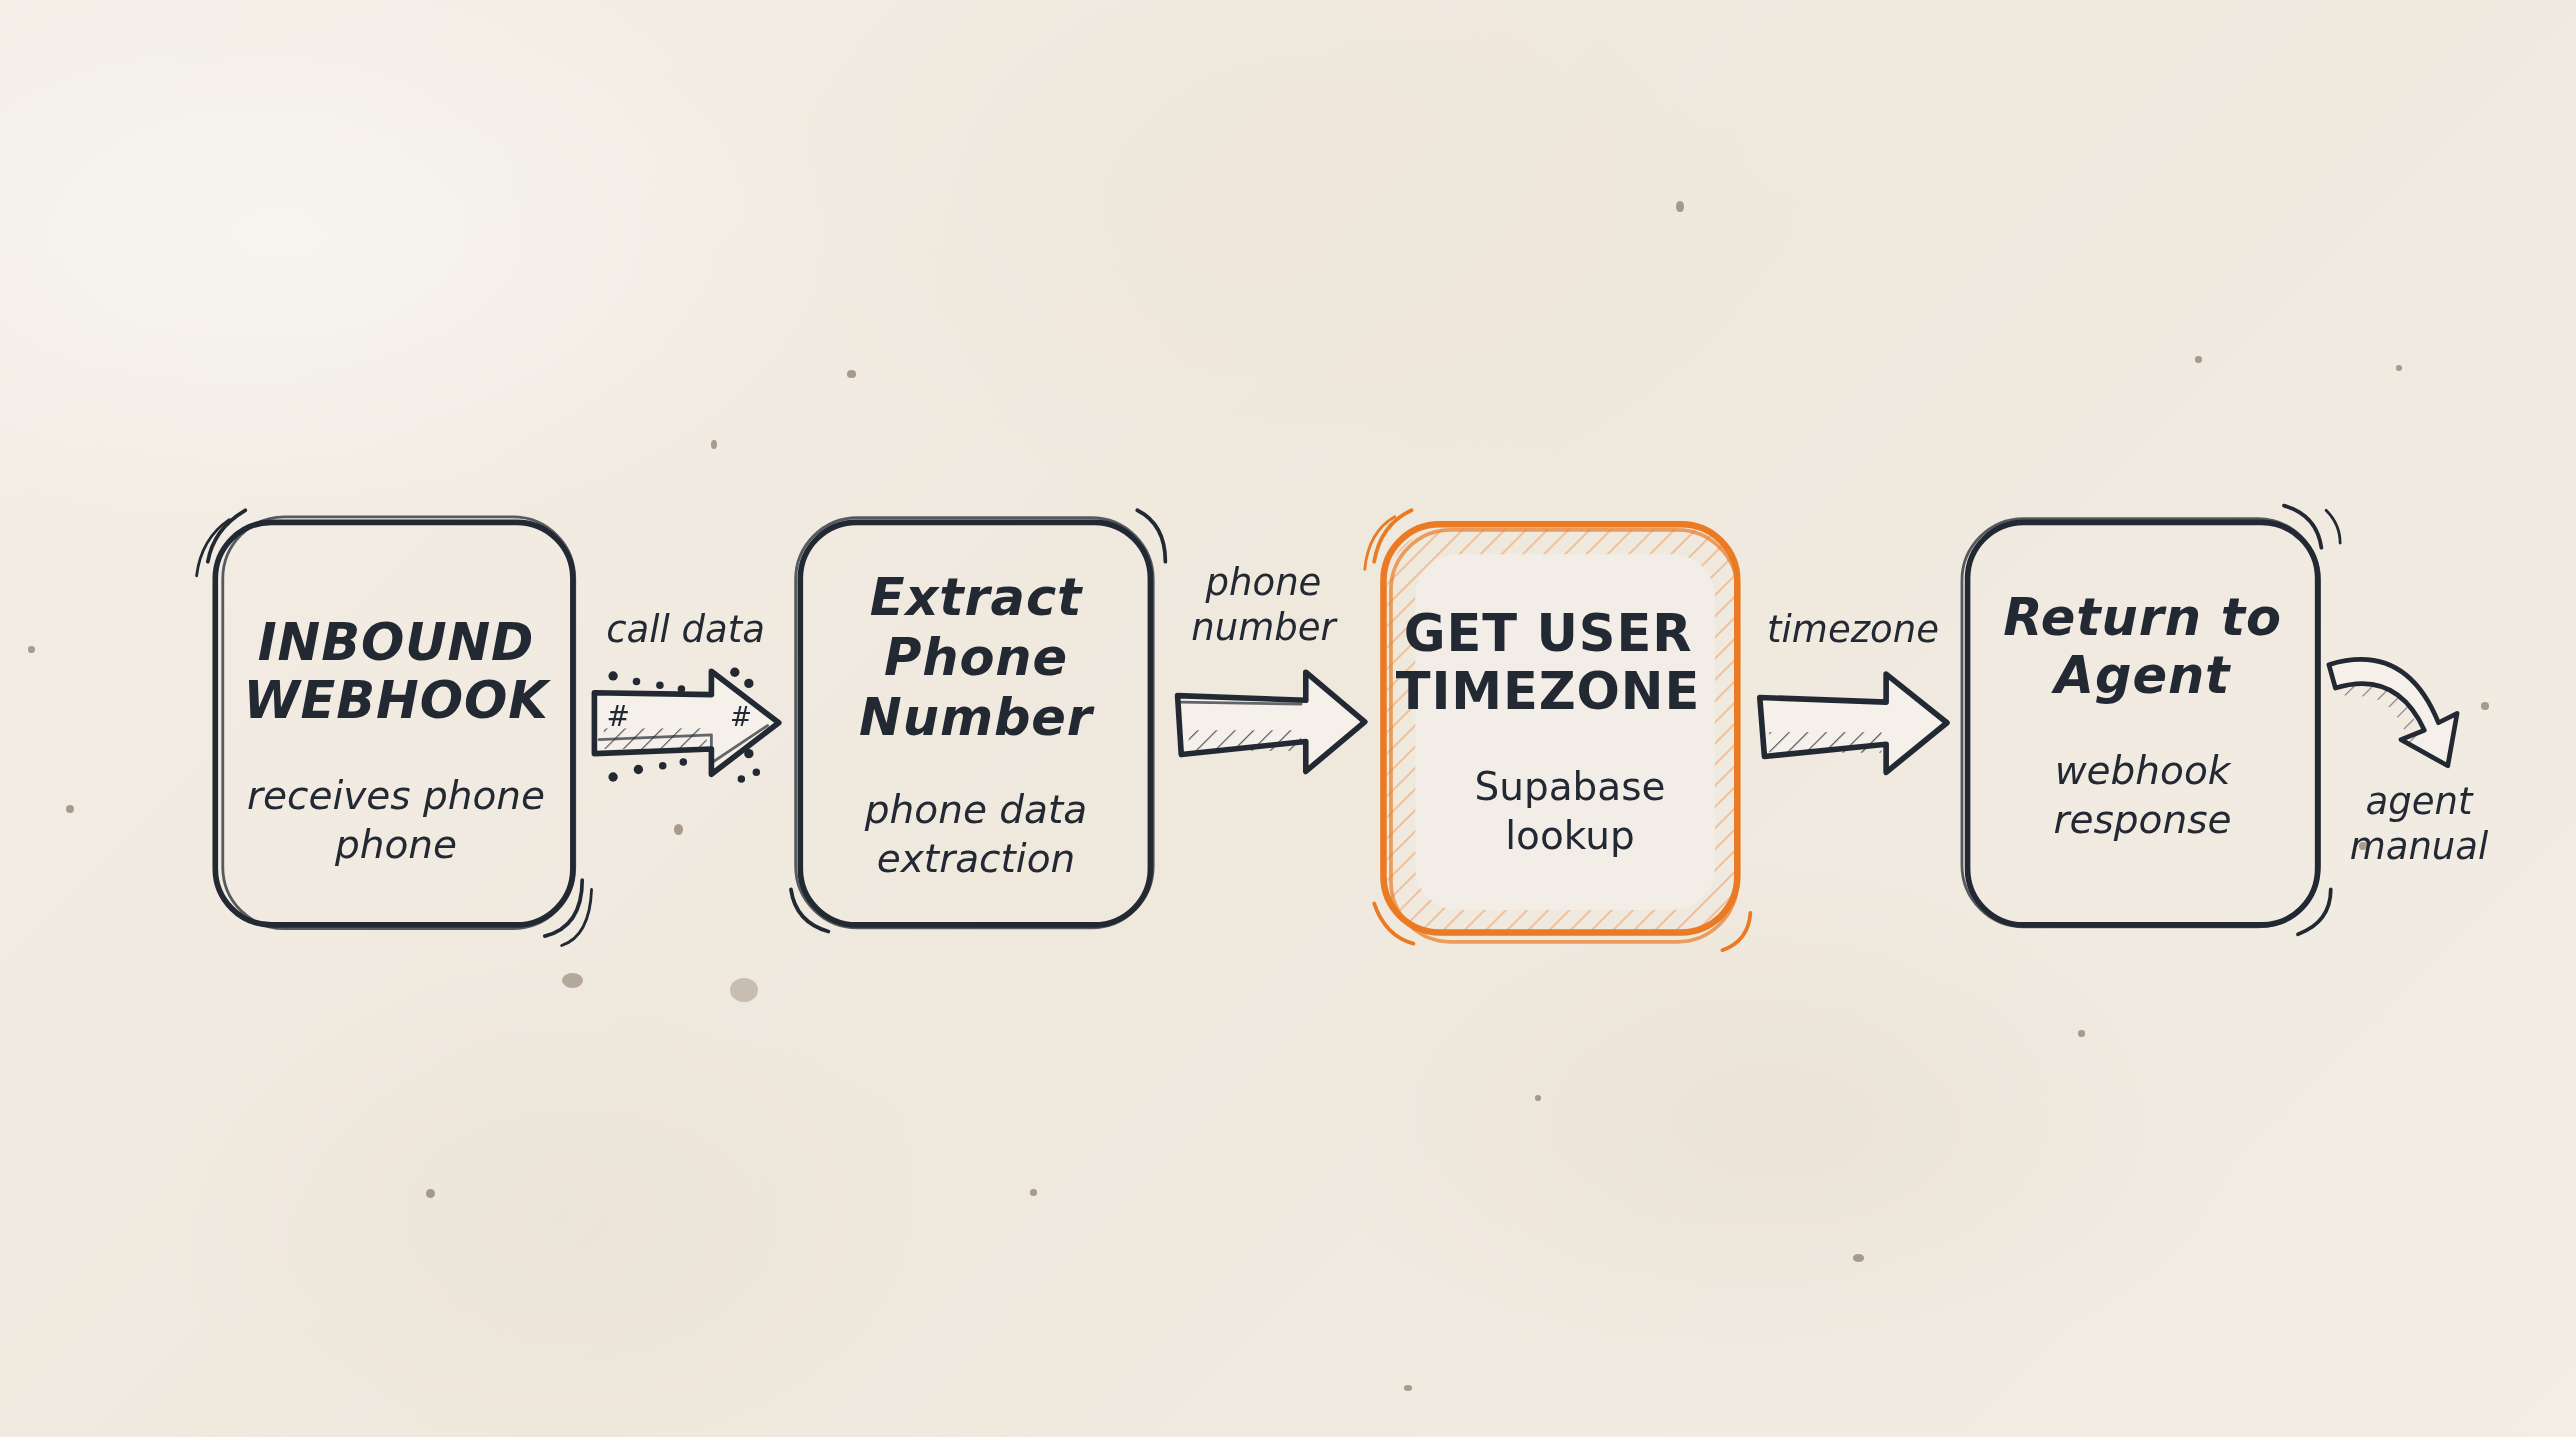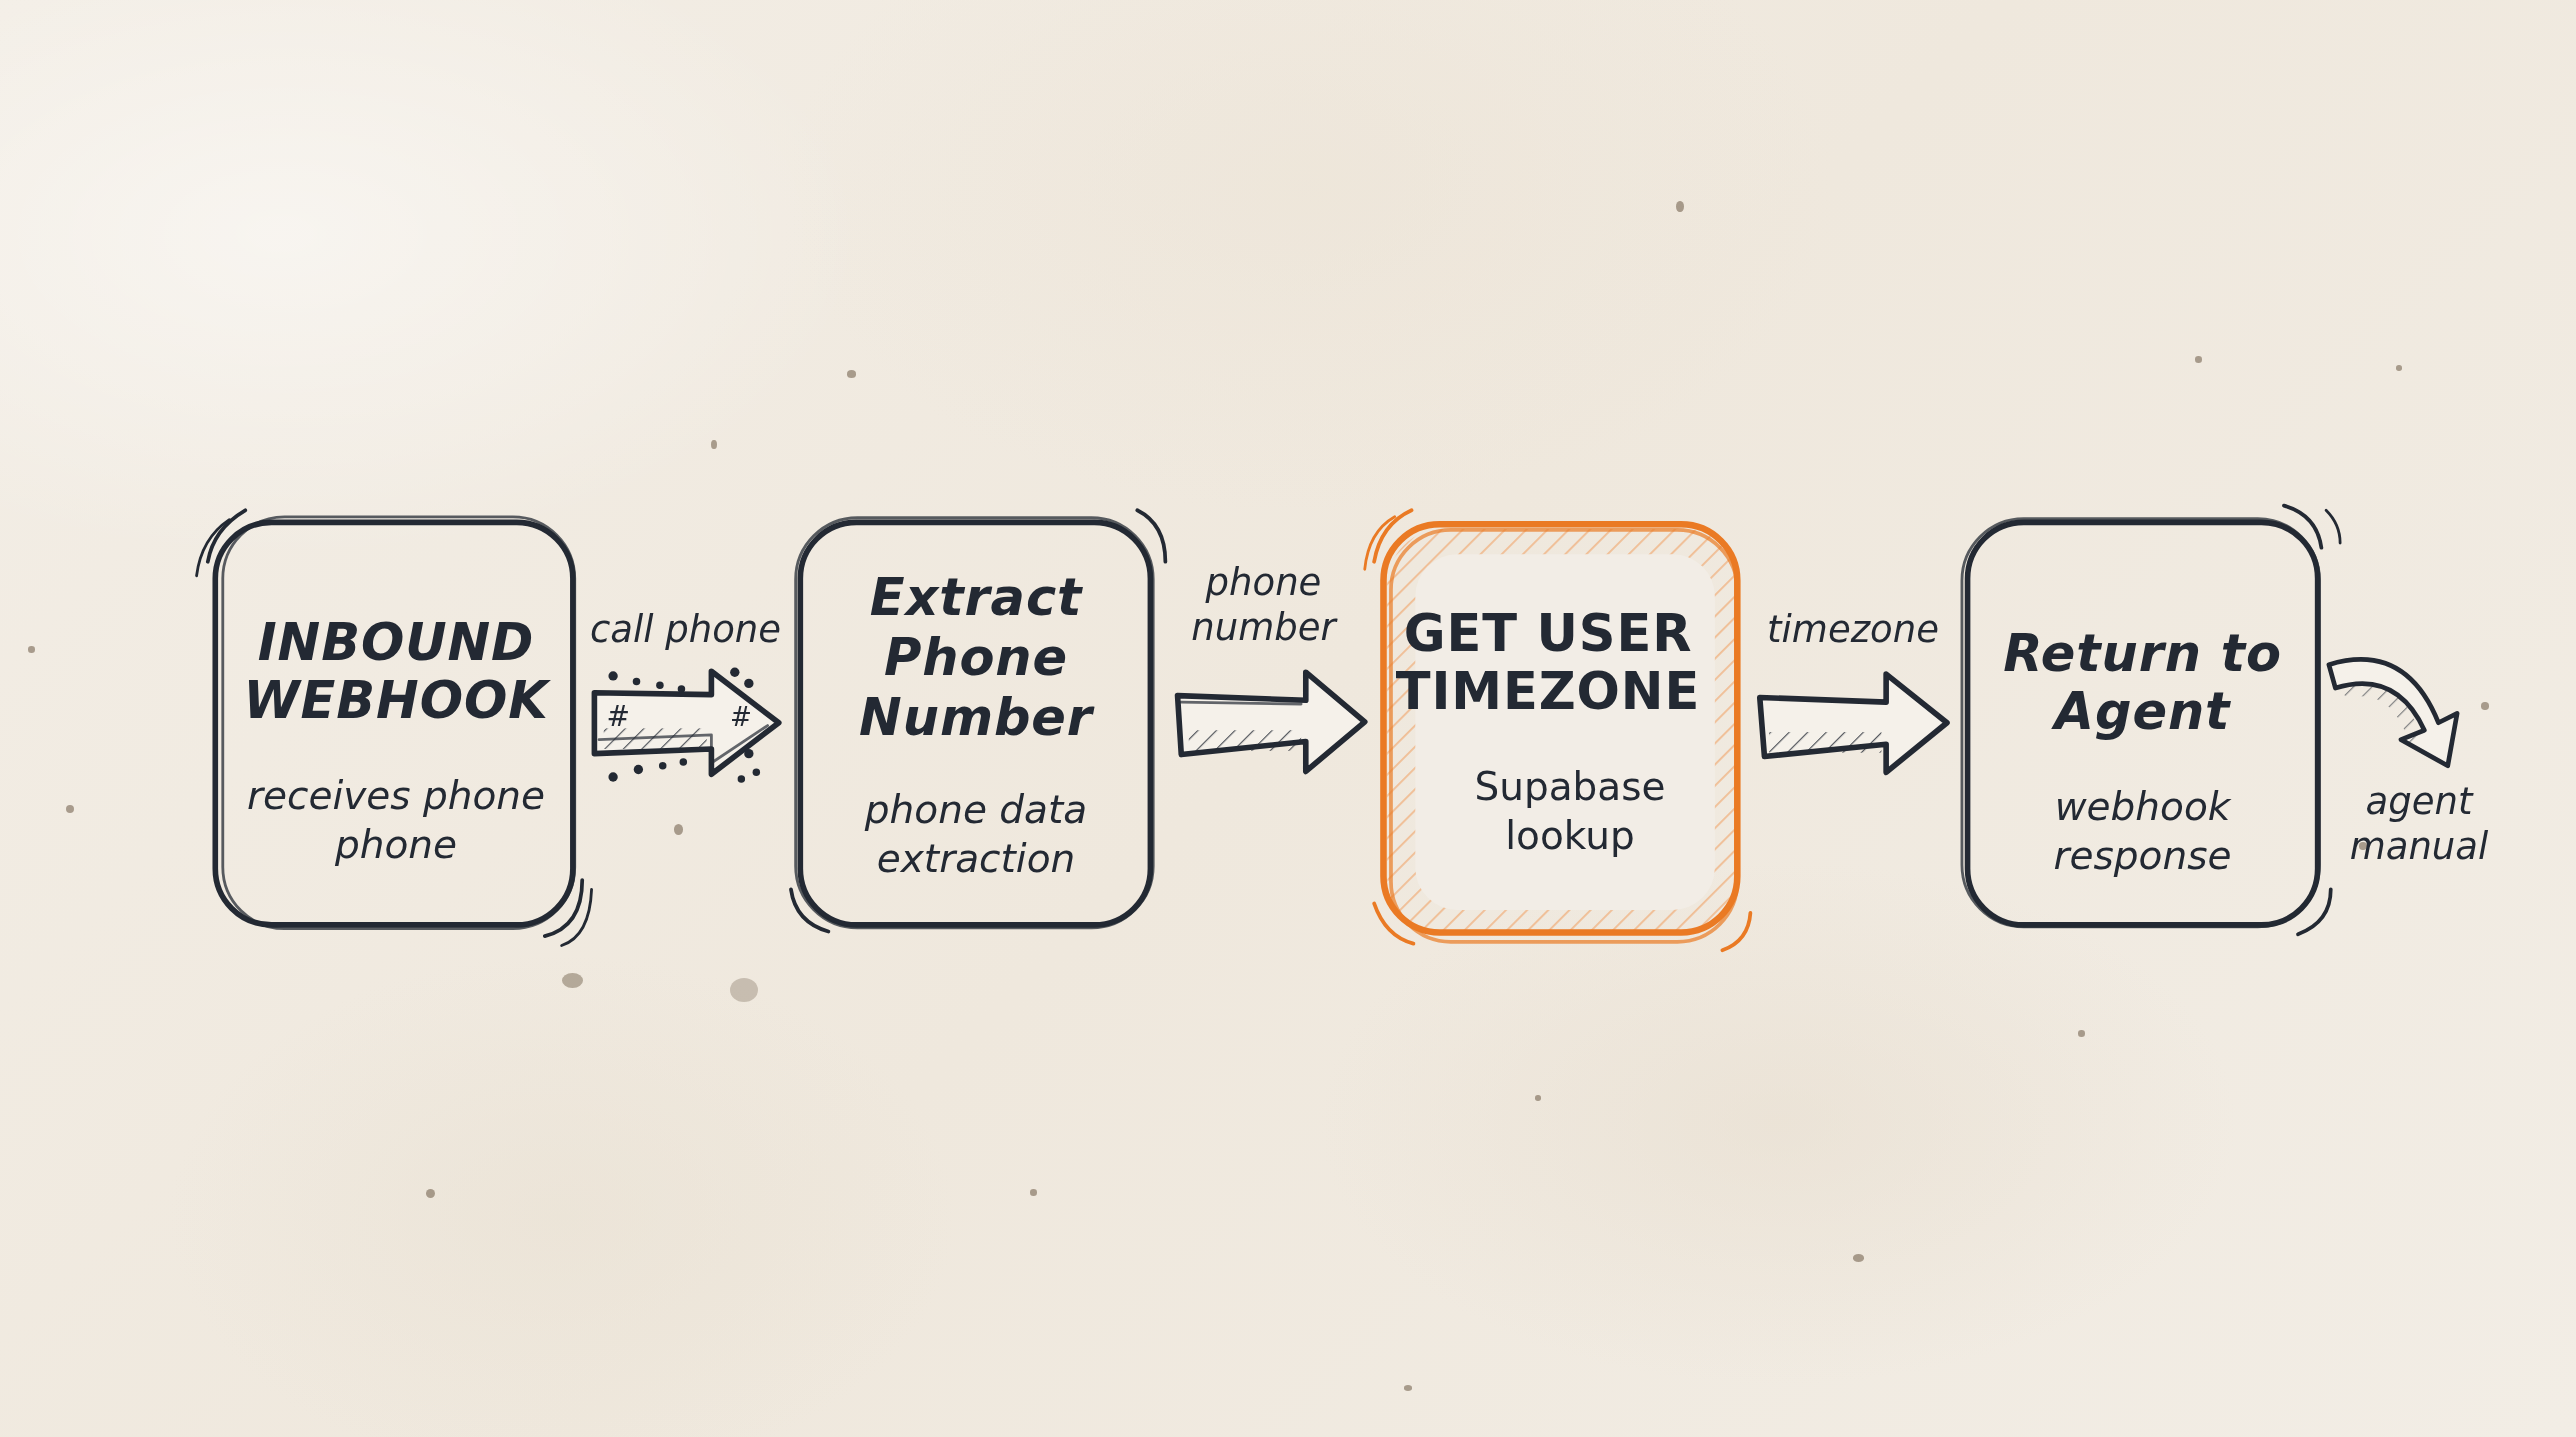--- a/index.html
+++ b/index.html
@@ -172,33 +172,33 @@
   <div class="box-title" style="font-style:normal;">
     <div>GET USER</div>
     <div>TIMEZONE</div>
   </div>
   <div class="box-sub" style="font-style:normal;margin-left:44px;">
     <div>Supabase</div>
     <div>lookup</div>
   </div>
 </div>
 
-<div class="box" style="left:1971px;top:556px;width:343px;height:393px;">
+<div class="box" style="left:1971px;top:520px;width:343px;height:393px;">
   <div class="box-title">
     <div>Return to</div>
     <div>Agent</div>
   </div>
   <div class="box-sub">
     <div>webhook</div>
     <div>response</div>
   </div>
 </div>
 
 <div class="lbl" style="left:580px;top:607px;width:211px;">
-  <div>call phone</div>
+  <div>call data</div>
 </div>
 <div class="lbl" style="left:1165px;top:560px;width:197px;">
   <div>phone</div>
   <div>number</div>
 </div>
 <div class="lbl" style="left:1750px;top:607px;width:206px;">
   <div>timezone</div>
 </div>
 <div class="lbl" style="left:2335px;top:779px;width:168px;">
   <div>agent</div>

